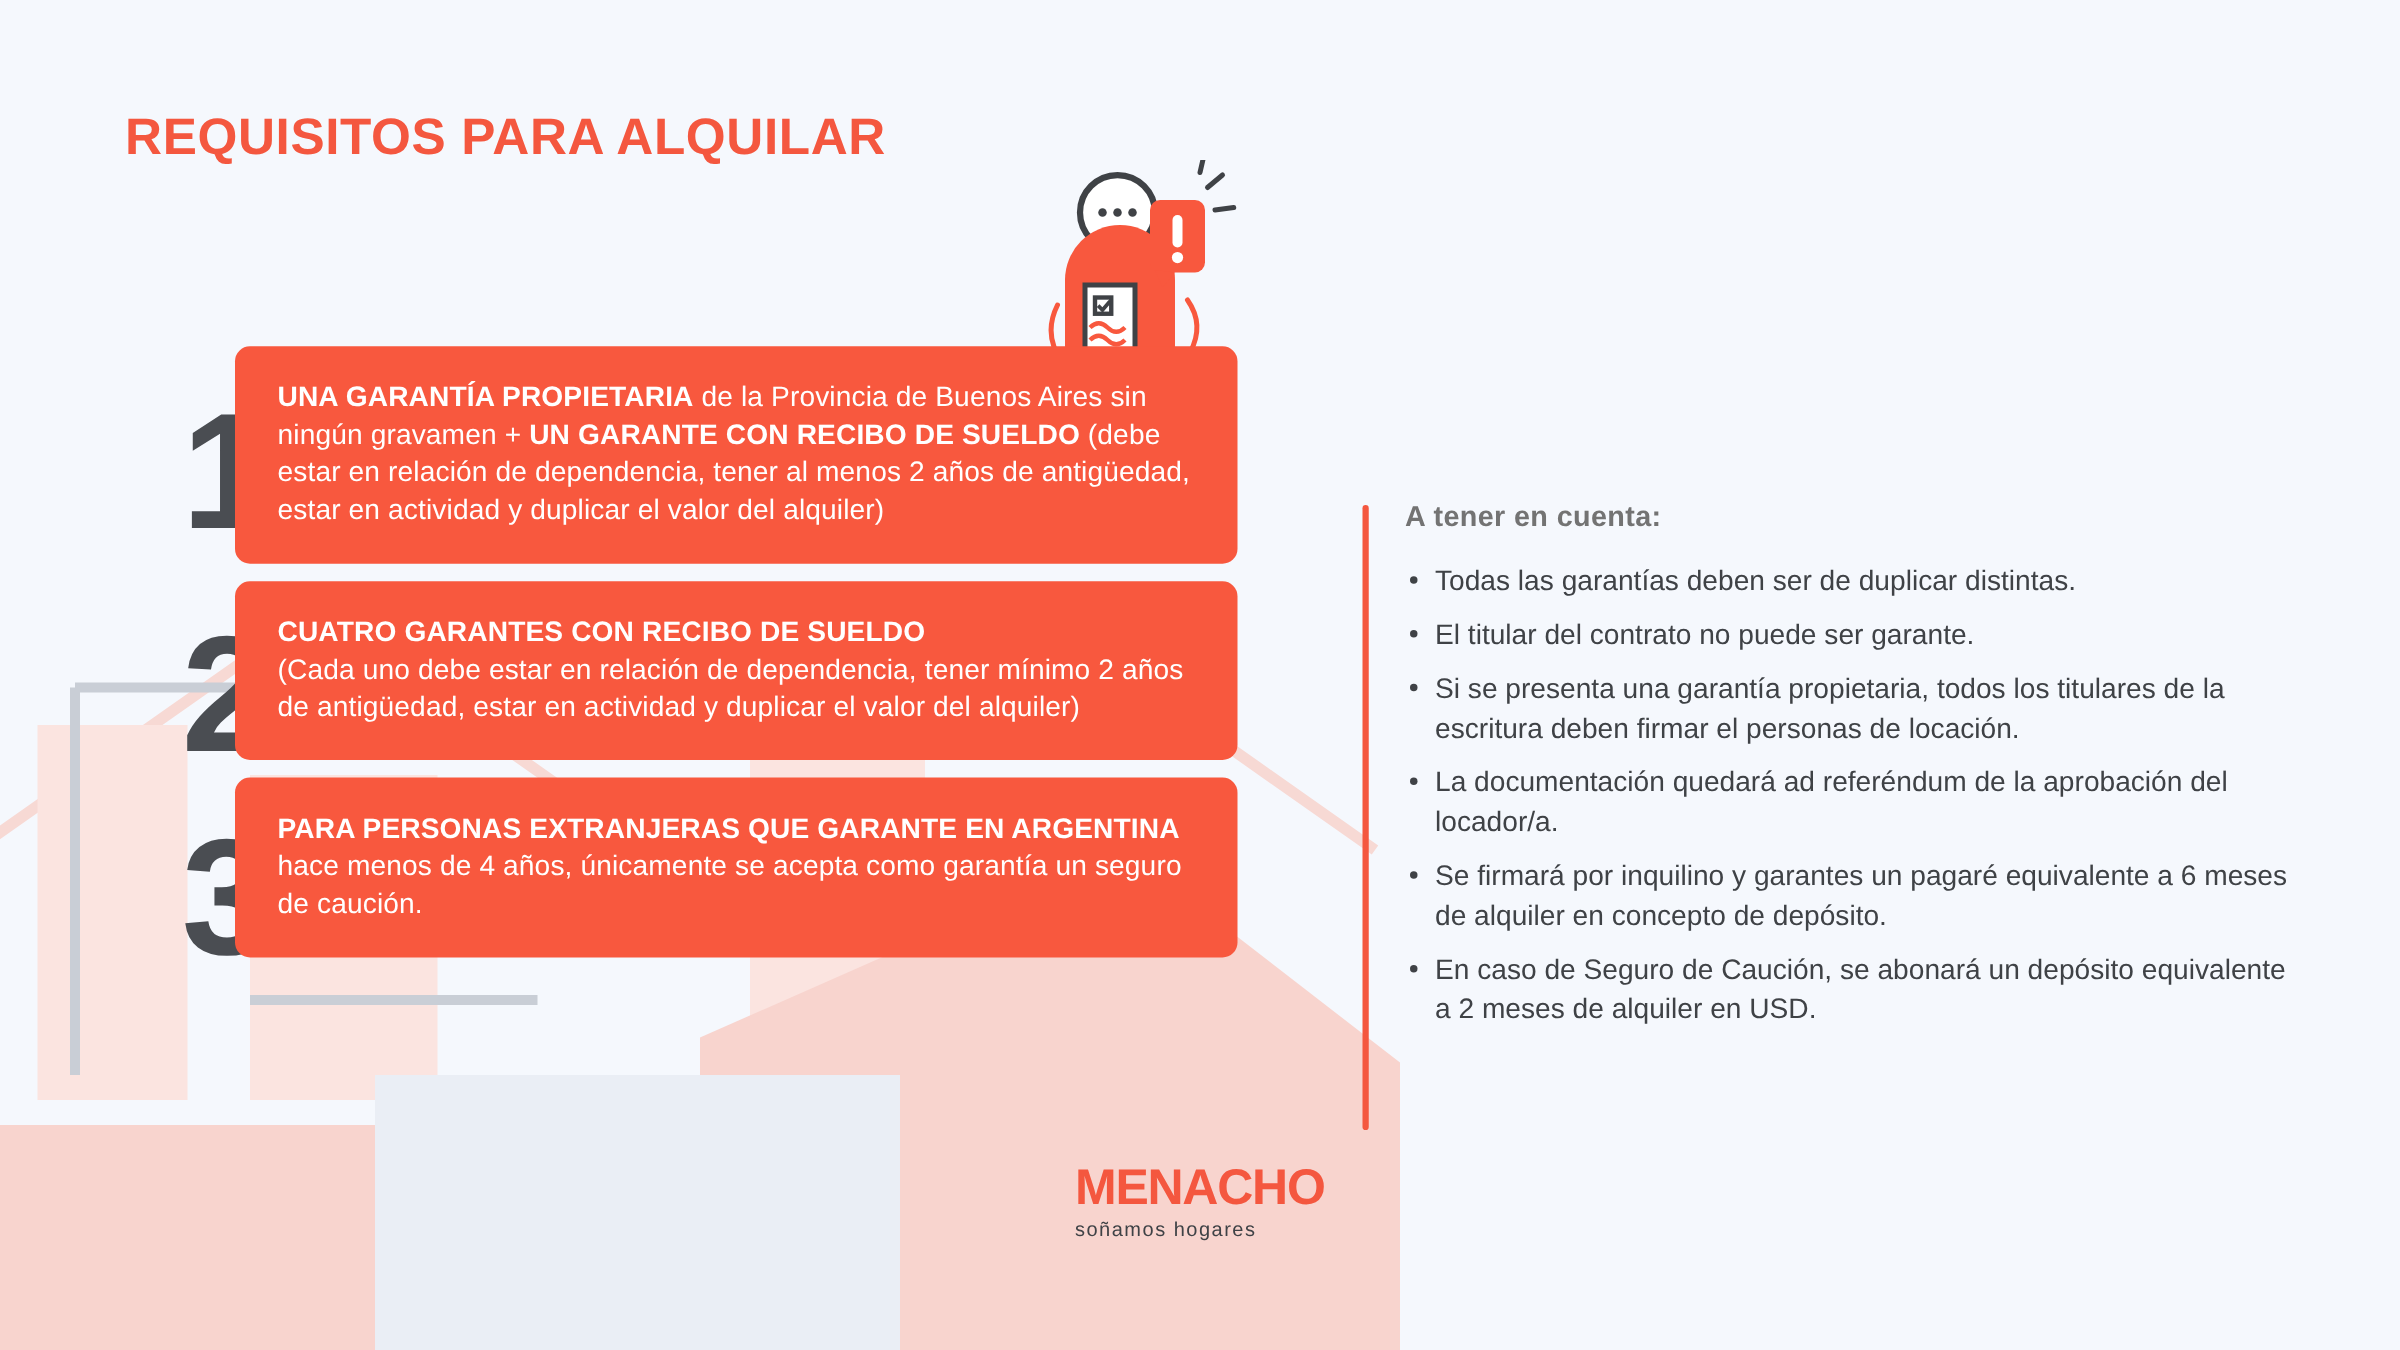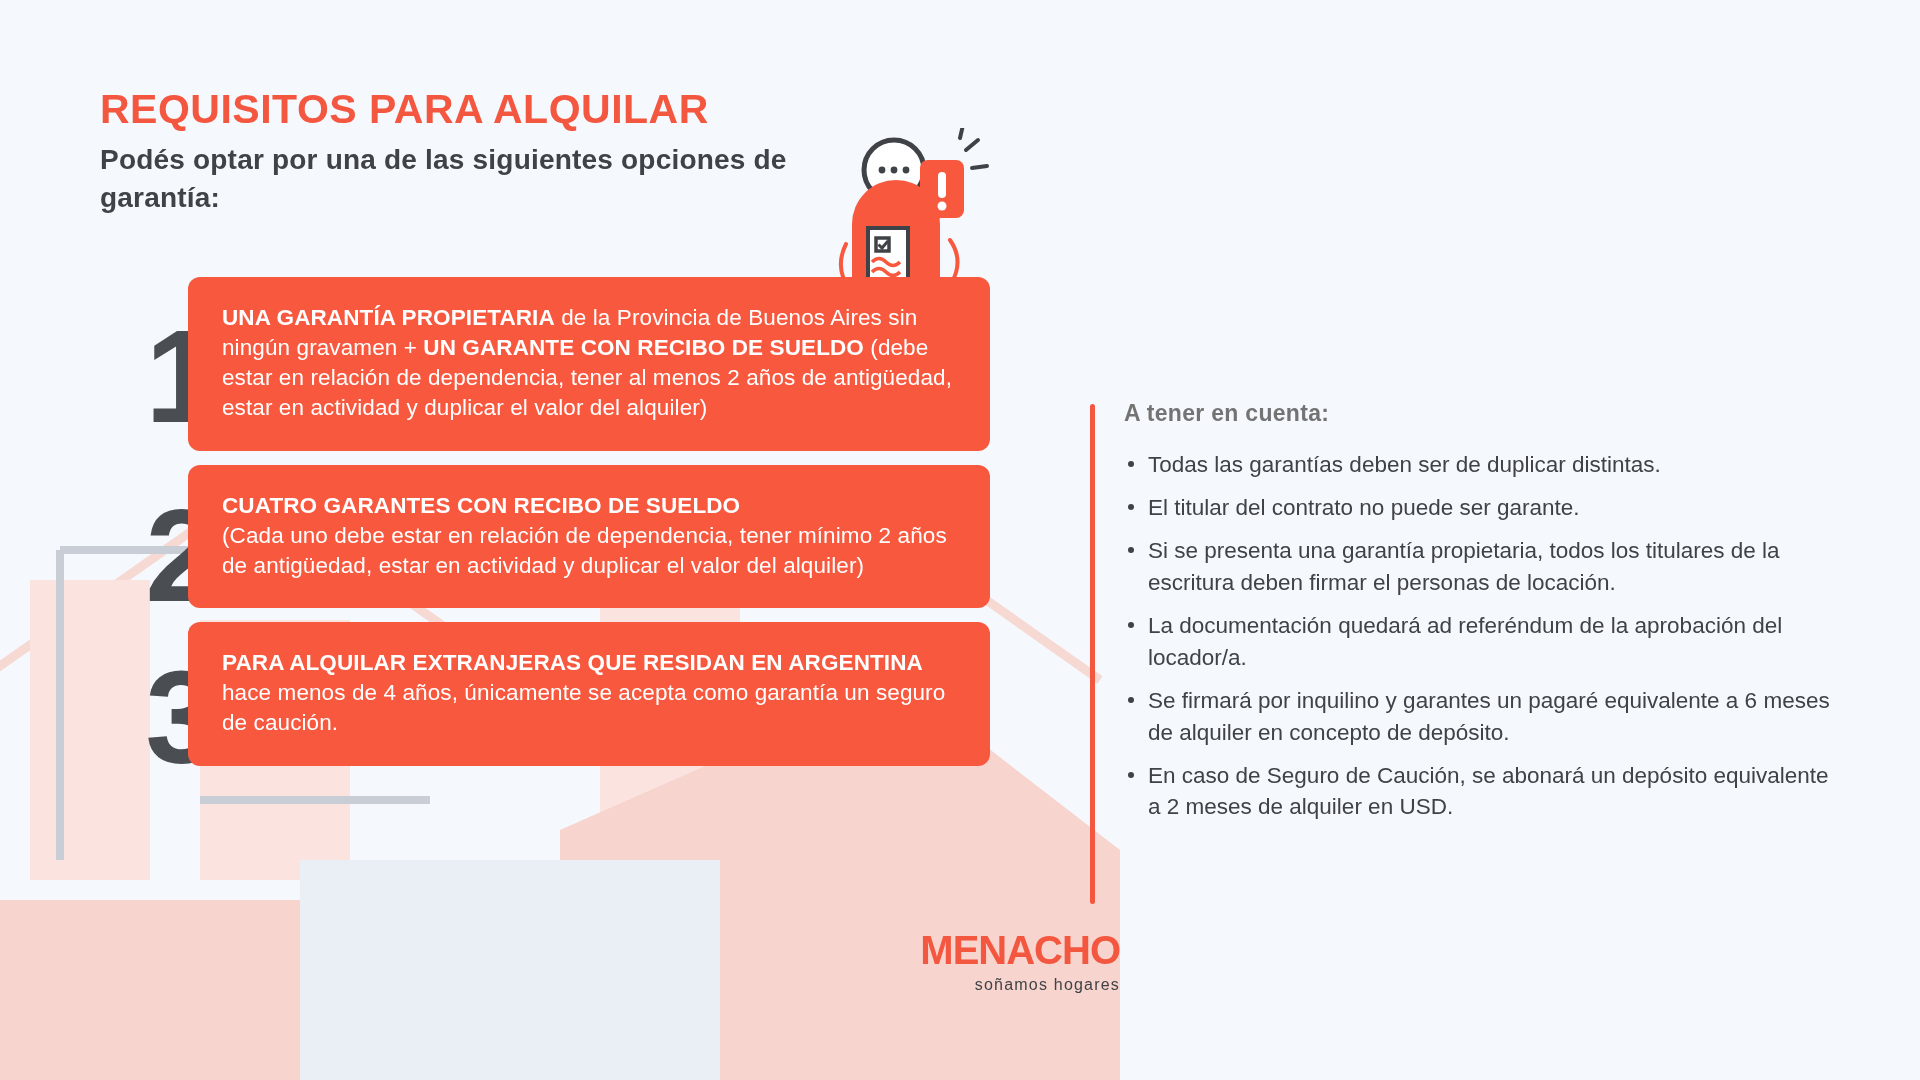--- a/index.html
+++ b/index.html
@@ -157,21 +157,21 @@
     border-radius: 50%;
     background: #3f4246;
   }
 
   
   .logo {
     position: absolute;
     left: 860px;
     top: 930px;
     width: 260px;
-    text-align: right;
+    text-align: left;
   }
   .logo-word {
     font-size: 40px;
     font-weight: bold;
     color: #f4573f;
     letter-spacing: -1px;
     line-height: 1;
   }
   .logo-tag {
     margin-top: 6px;
@@ -208,21 +208,20 @@
       <polygon points="560,400 900,250 1120,420 1120,650 560,650"></polygon>
     </g>
     <g fill="#eaeef5">
       <rect x="300" y="430" width="420" height="220"></rect>
     </g>
   </svg>
 </div>
 
 <div class="header">
   <h1 class="title">REQUISITOS PARA ALQUILAR</h1>
-  <p class="subtitle">Podés optar por una de las siguientes opciones de garantía:</p>
 </div>
 
 <div class="mascot">
   <svg width="180" height="180" viewBox="0 0 180 180" xmlns="http://www.w3.org/2000/svg">
     <circle cx="62" cy="42" r="30" fill="#ffffff" stroke="#3f4246" stroke-width="5"></circle>
     <circle cx="50" cy="42" r="3.4" fill="#3f4246"></circle>
     <circle cx="62" cy="42" r="3.4" fill="#3f4246"></circle>
     <circle cx="74" cy="42" r="3.4" fill="#3f4246"></circle>
     <path d="M52 68 L44 86 L64 74 Z" fill="#ffffff" stroke="#3f4246" stroke-width="5" stroke-linejoin="round"></path>
     <path d="M20 96 a44 44 0 0 1 88 0 v56 h-88 z" fill="#f8583e"></path>
@@ -257,21 +256,21 @@
   </div>
   <div class="option opt2">
     <div class="option-num">2</div>
     <div class="option-card">
       <p><b>CUATRO GARANTES CON RECIBO DE SUELDO</b><br>(Cada uno debe estar en relación de dependencia, tener mínimo 2 años de antigüedad, estar en actividad y duplicar el valor del alquiler)</p>
     </div>
   </div>
   <div class="option opt3">
     <div class="option-num">3</div>
     <div class="option-card">
-      <p><b>PARA ALQUILAR EXTRANJERAS QUE RESIDAN EN ARGENTINA</b> hace menos de 4 años, únicamente se acepta como garantía un seguro de caución.</p>
+      <p><b>PARA PERSONAS EXTRANJERAS QUE GARANTE EN ARGENTINA</b> hace menos de 4 años, únicamente se acepta como garantía un seguro de caución.</p>
     </div>
   </div>
 </div>
 
 <div class="notes">
   <div class="notes-rule"></div>
   <div class="notes-inner">
     <div class="notes-title">A tener en cuenta:</div>
     <ul class="notes-list">
       <li>Todas las garantías deben ser de duplicar distintas.</li>

